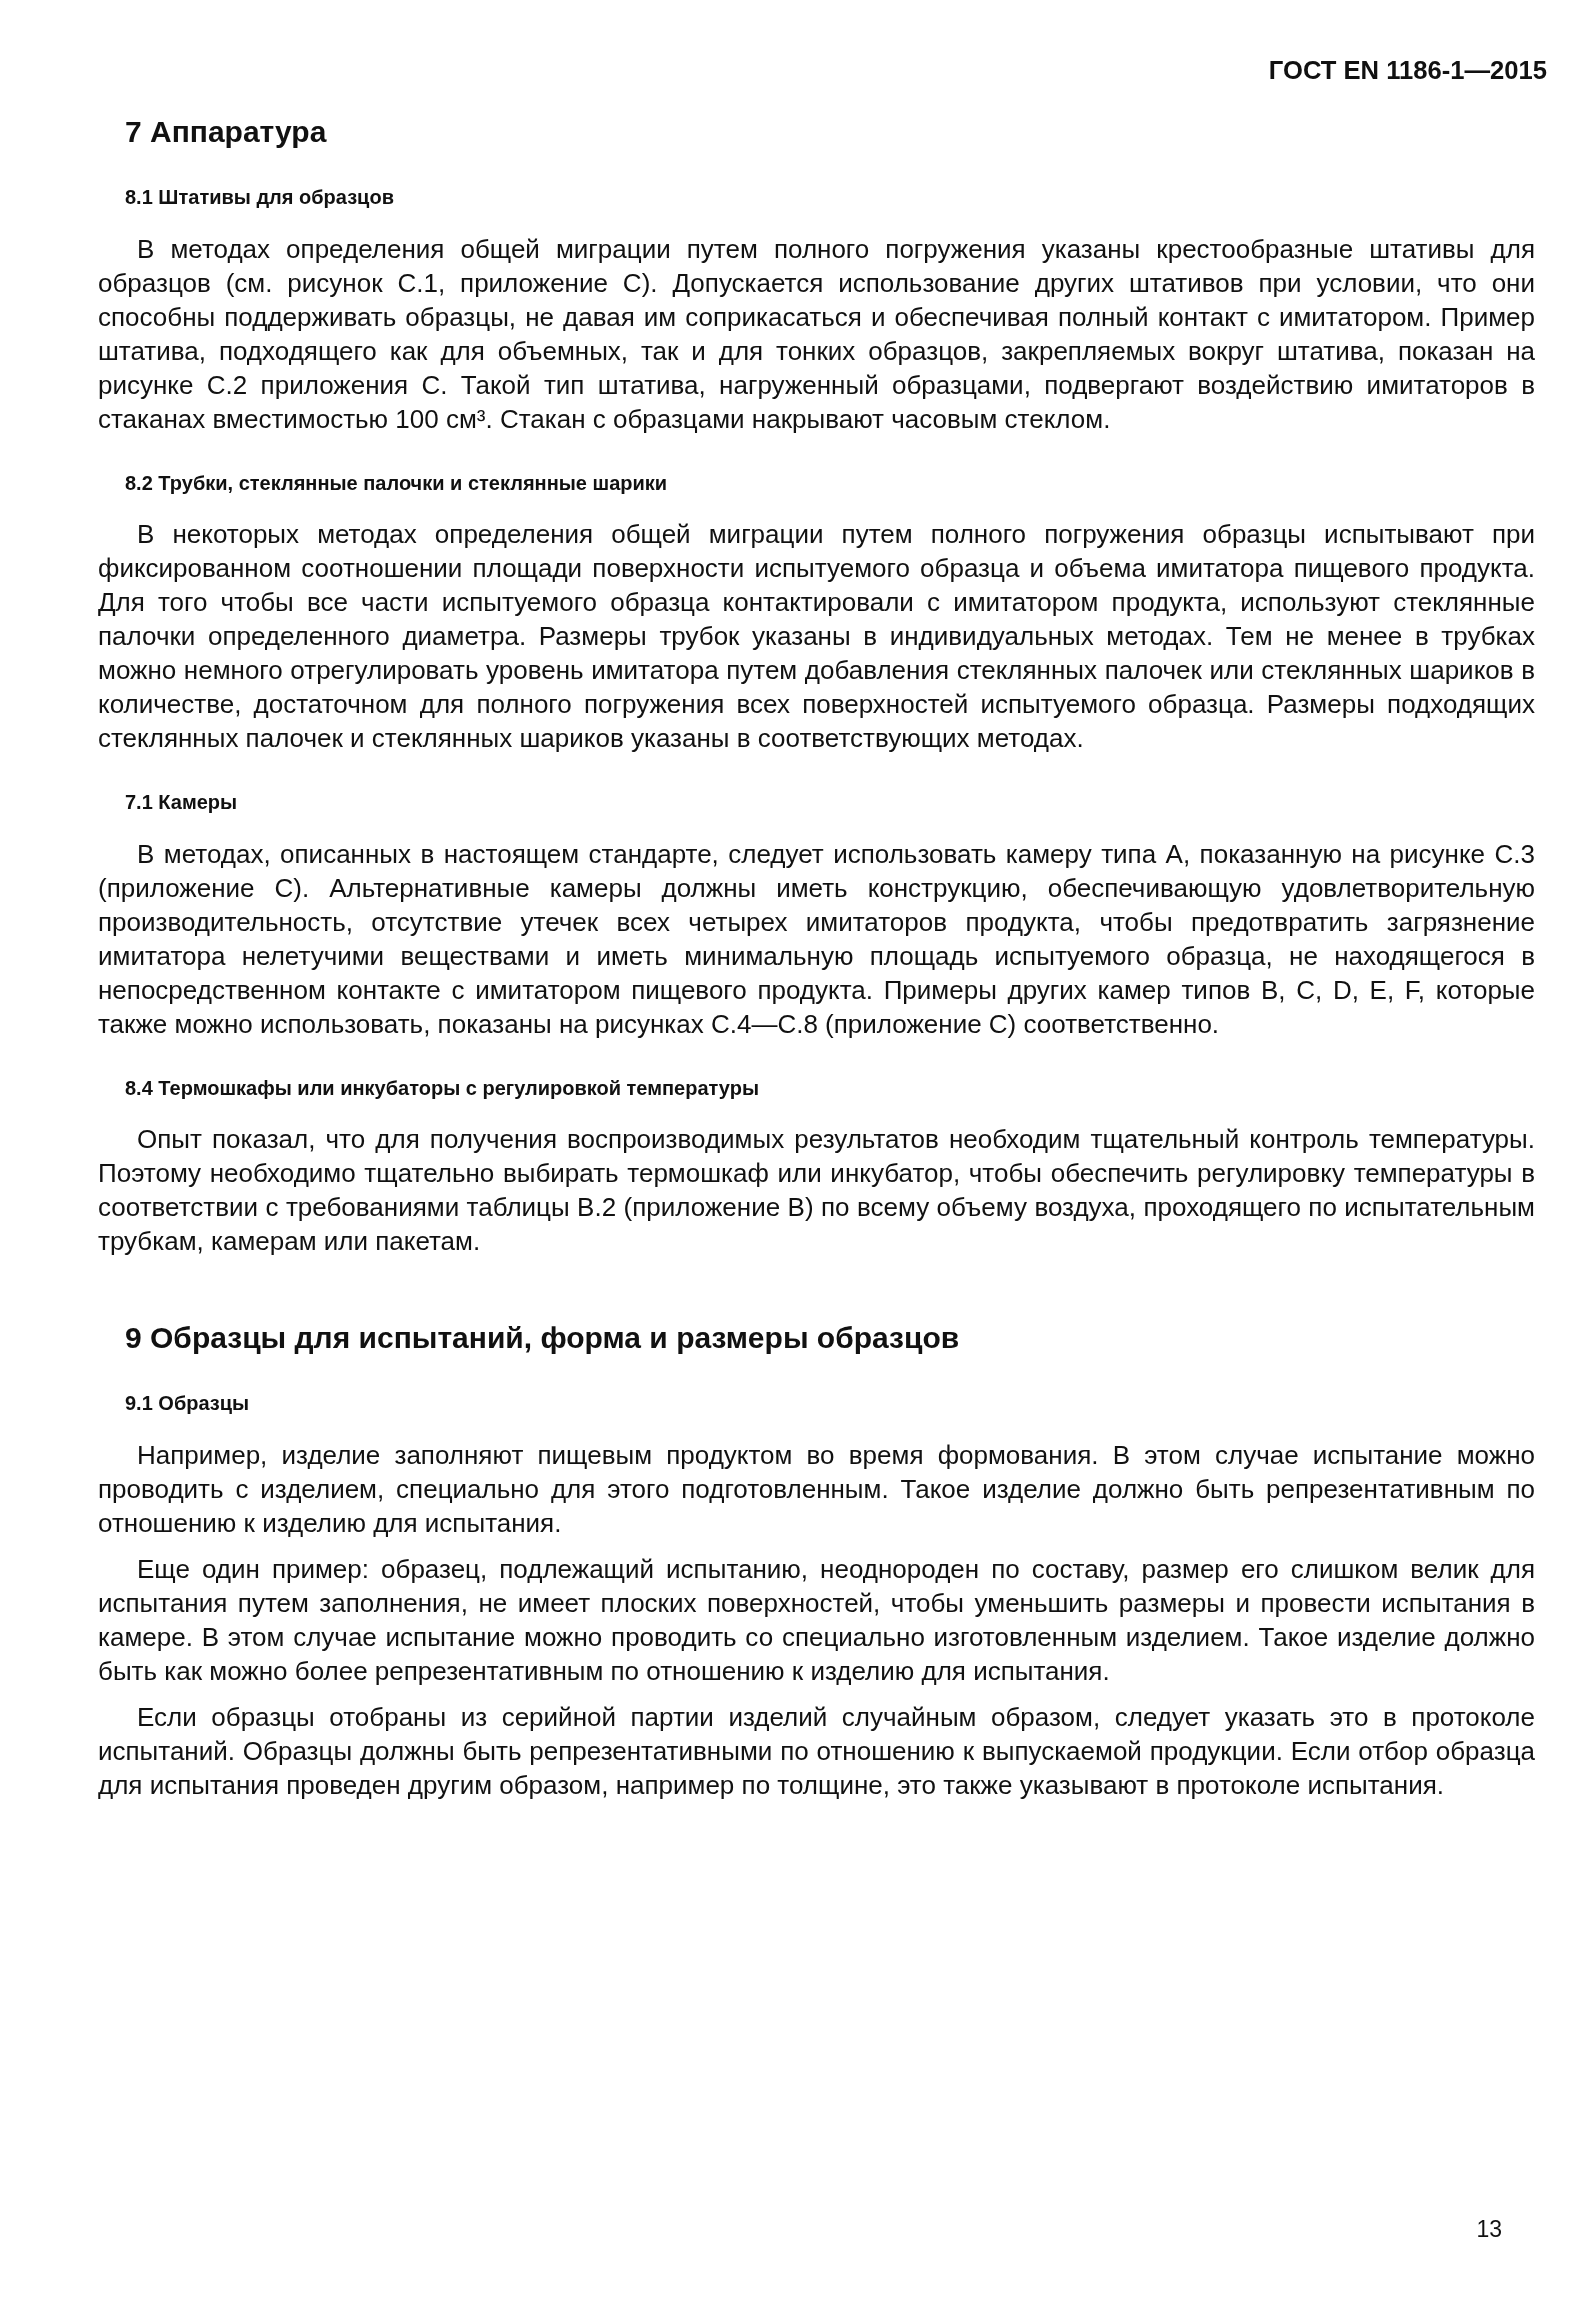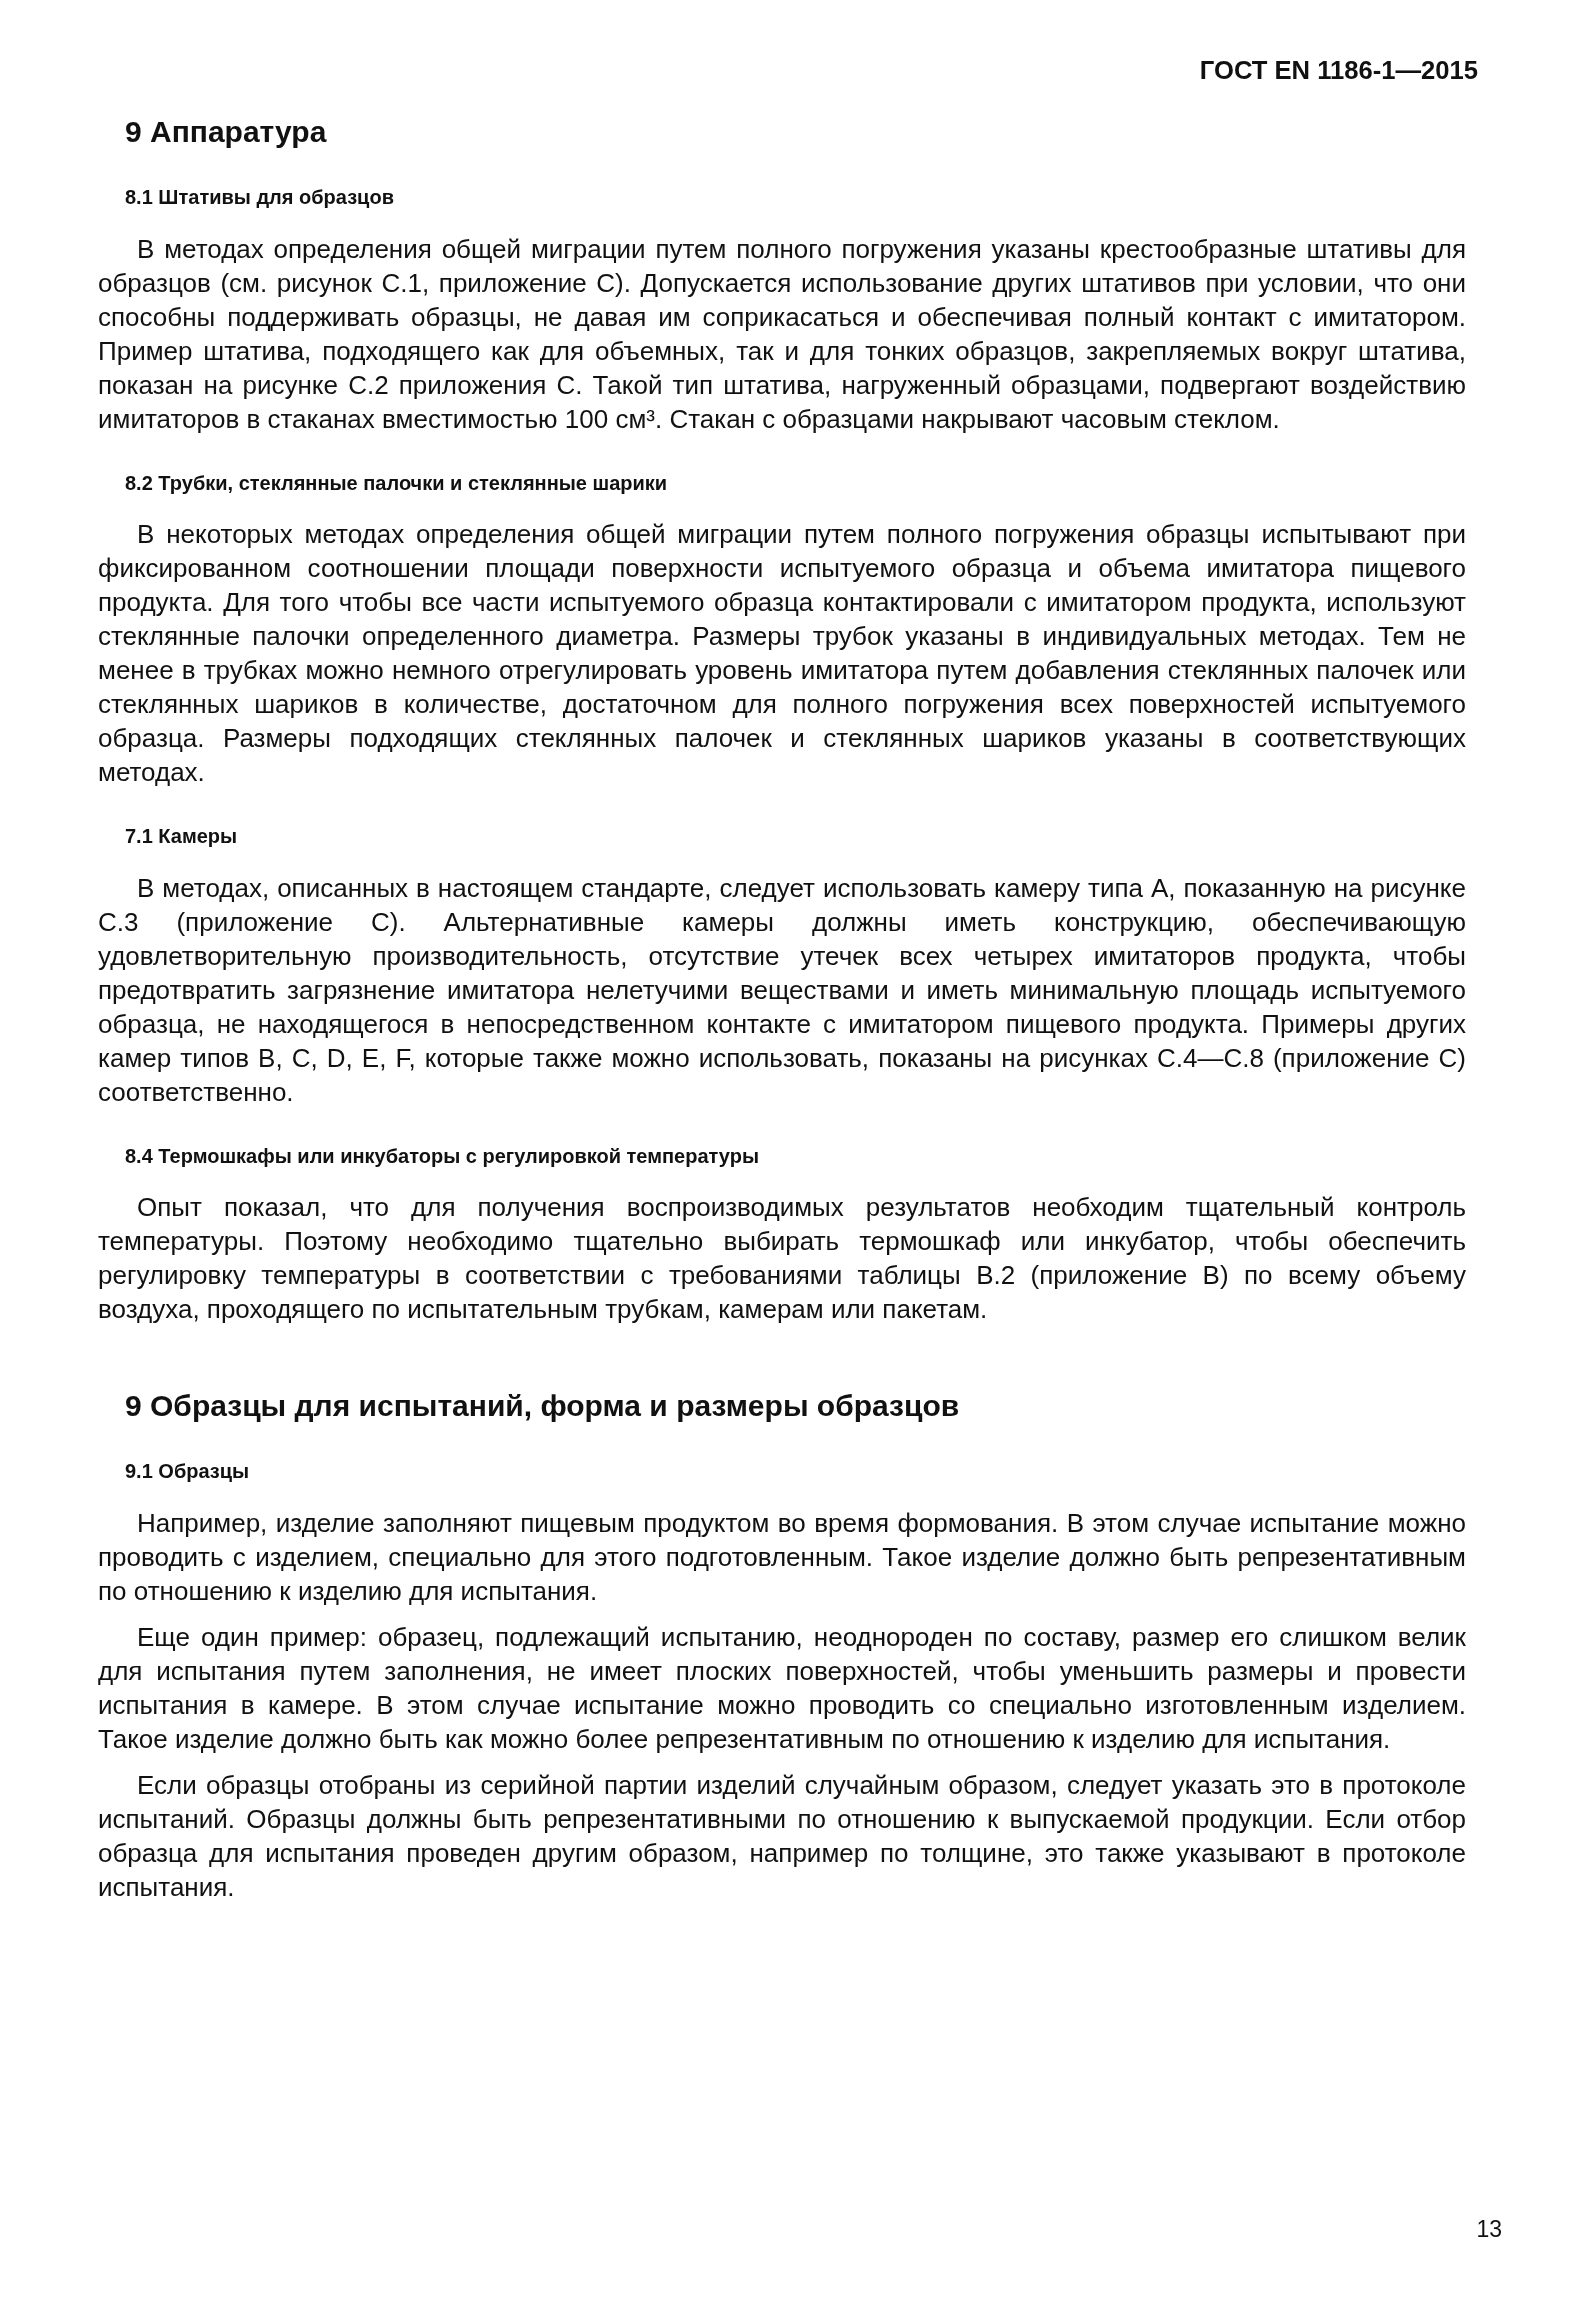--- a/index.html
+++ b/index.html
@@ -11,21 +11,21 @@
     width: 1591px;
     height: 2307px;
     background: #ffffff;
     position: relative;
     box-sizing: border-box;
     font-family: "Liberation Sans", "DejaVu Sans", sans-serif;
     color: #111111;
     overflow: hidden;
   }
   .content {
-    padding: 54px 113px 0 86px;
+    padding: 54px 44px 0 86px;
   }
   .doc-header {
     text-align: right;
     font-weight: bold;
     font-size: 25.6px;
     line-height: 32px;
     margin: 0 0 28px 0;
   }
   .section-heading {
     font-size: 30px;
@@ -59,21 +59,21 @@
     line-height: 32px;
   }
 </style>
 </head>
 <body>
 
 <div class="page">
   <div class="content">
     <div class="doc-header">ГОСТ EN 1186-1—2015</div>
     <div id="doc-blocks">
-        <div class="section-heading">9 Аппаратура</div>
+        <div class="section-heading">7 Аппаратура</div>
         <div class="subsection-heading">8.1 Штативы для образцов</div>
         <div class="paragraph">В методах определения общей миграции путем полного погружения указаны крестообразные штативы для образцов (см. рисунок С.1, приложение С). Допускается использование других штативов при условии, что они способны поддерживать образцы, не давая им соприкасаться и обеспечивая полный контакт с имитатором. Пример штатива, подходящего как для объемных, так и для тонких образцов, закрепляемых вокруг штатива, показан на рисунке С.2 приложения С. Такой тип штатива, нагруженный образцами, подвергают воздействию имитаторов в стаканах вместимостью 100 см³. Стакан с образцами накрывают часовым стеклом.</div>
         <div class="subsection-heading">8.2 Трубки, стеклянные палочки и стеклянные шарики</div>
         <div class="paragraph">В некоторых методах определения общей миграции путем полного погружения образцы испытывают при фиксированном соотношении площади поверхности испытуемого образца и объема имитатора пищевого продукта. Для того чтобы все части испытуемого образца контактировали с имитатором продукта, используют стеклянные палочки определенного диаметра. Размеры трубок указаны в индивидуальных методах. Тем не менее в трубках можно немного отрегулировать уровень имитатора путем добавления стеклянных палочек или стеклянных шариков в количестве, достаточном для полного погружения всех поверхностей испытуемого образца. Размеры подходящих стеклянных палочек и стеклянных шариков указаны в соответствующих методах.</div>
         <div class="subsection-heading">7.1 Камеры</div>
         <div class="paragraph">В методах, описанных в настоящем стандарте, следует использовать камеру типа А, показанную на рисунке С.3 (приложение С). Альтернативные камеры должны иметь конструкцию, обеспечивающую удовлетворительную производительность, отсутствие утечек всех четырех имитаторов продукта, чтобы предотвратить загрязнение имитатора нелетучими веществами и иметь минимальную площадь испытуемого образца, не находящегося в непосредственном контакте с имитатором пищевого продукта. Примеры других камер типов B, C, D, E, F, которые также можно использовать, показаны на рисунках С.4—С.8 (приложение С) соответственно.</div>
         <div class="subsection-heading">8.4 Термошкафы или инкубаторы с регулировкой температуры</div>
         <div class="paragraph">Опыт показал, что для получения воспроизводимых результатов необходим тщательный контроль температуры. Поэтому необходимо тщательно выбирать термошкаф или инкубатор, чтобы обеспечить регулировку температуры в соответствии с требованиями таблицы В.2 (приложение В) по всему объему воздуха, проходящего по испытательным трубкам, камерам или пакетам.</div>
         <div class="section-heading">9 Образцы для испытаний, форма и размеры образцов</div>
         <div class="subsection-heading">9.1 Образцы</div>

